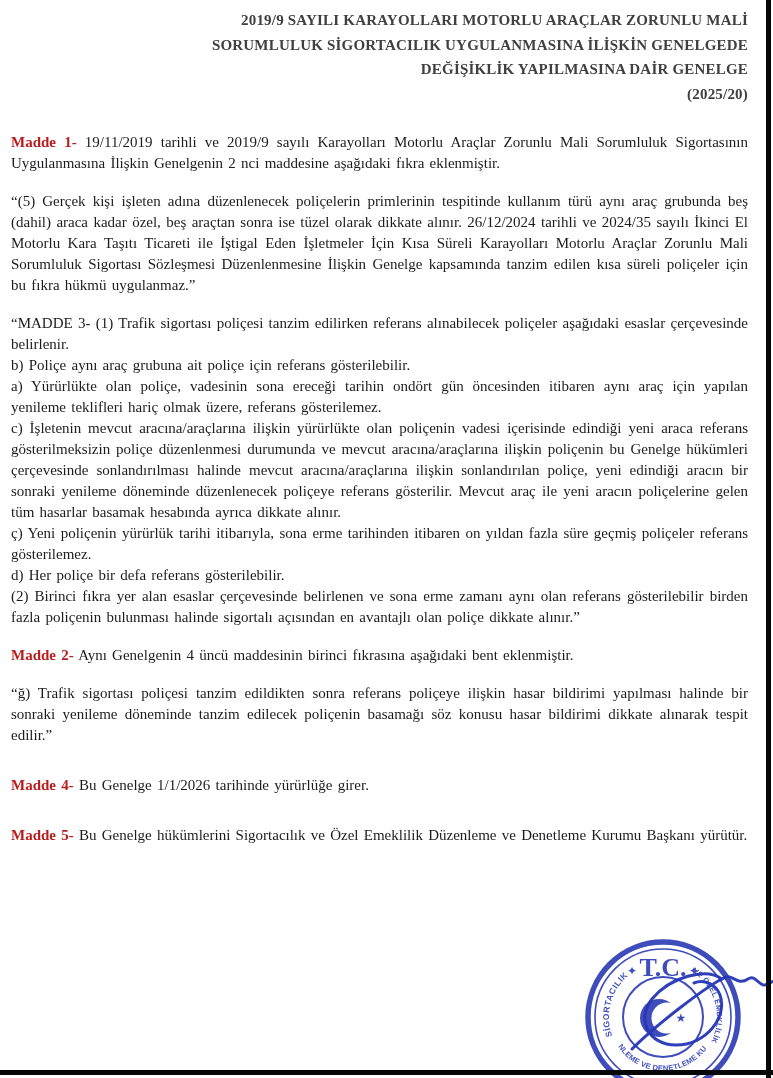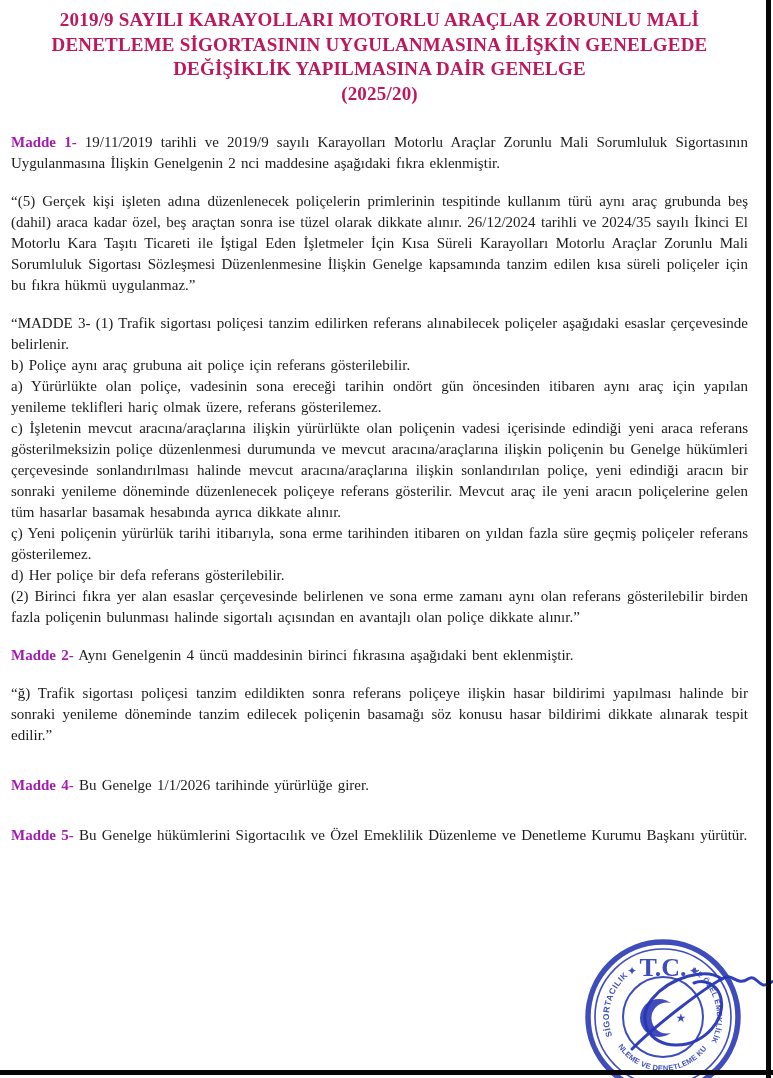--- a/index.html
+++ b/index.html
@@ -13,37 +13,37 @@
     font-family: "Liberation Serif", "DejaVu Serif", serif;
     color: #1c1c1e;
   }
   .content {
     position: absolute;
     top: 8px;
     left: 11px;
     width: 737px;
   }
   .title {
-    text-align: center;
+    text-align: right;
     font-weight: bold;
-    font-size: 19px;
+    font-size: 15px;
     line-height: 24.5px;
-    color: #be185d;
+    color: #404040;
     letter-spacing: 0.2px;
   }
   .para {
     margin-top: 17px;
     font-size: 15px;
     line-height: 21px;
     text-align: justify;
     word-spacing: 1.5px;
   }
   .para.first { margin-top: 26px; }
   .para.sp { margin-top: 29px; }
-  .lead { font-weight: bold; color: #a21caf; }
+  .lead { font-weight: bold; color: #b91c1c; }
   .jline { text-align: justify; }
   
   .border-right {
     position: absolute;
     top: 0; right: 2px;
     width: 5px; height: 100%;
     background: #070707;
     z-index: 6;
   }
   .border-bottom {
@@ -78,21 +78,21 @@
 </style>
 </head>
 <body>
 
 <div class="page">
 
   <div class="content">
 
     <header class="title">
       <div>2019/9 SAYILI KARAYOLLARI MOTORLU ARAÇLAR ZORUNLU MALİ</div>
-      <div>DENETLEME SİGORTASININ UYGULANMASINA İLİŞKİN GENELGEDE</div>
+      <div>SORUMLULUK SİGORTACILIK UYGULANMASINA İLİŞKİN GENELGEDE</div>
       <div>DEĞİŞİKLİK YAPILMASINA DAİR GENELGE</div>
       <div>(2025/20)</div>
     </header>
 
     <p class="para first"><span class="lead">Madde 1-</span> <span>19/11/2019 tarihli ve 2019/9 sayılı Karayolları Motorlu Araçlar Zorunlu Mali Sorumluluk Sigortasının Uygulanmasına İlişkin Genelgenin 2 nci maddesine aşağıdaki fıkra eklenmiştir.</span></p>
 
     <p class="para"><span>“(5) Gerçek kişi işleten adına düzenlenecek poliçelerin primlerinin tespitinde kullanım türü aynı araç grubunda beş (dahil) araca kadar özel, beş araçtan sonra ise tüzel olarak dikkate alınır. 26/12/2024 tarihli ve 2024/35 sayılı İkinci El Motorlu Kara Taşıtı Ticareti ile İştigal Eden İşletmeler İçin Kısa Süreli Karayolları Motorlu Araçlar Zorunlu Mali Sorumluluk Sigortası Sözleşmesi Düzenlenmesine İlişkin Genelge kapsamında tanzim edilen kısa süreli poliçeler için bu fıkra hükmü uygulanmaz.”</span></p>
 
 
     <div class="para">

